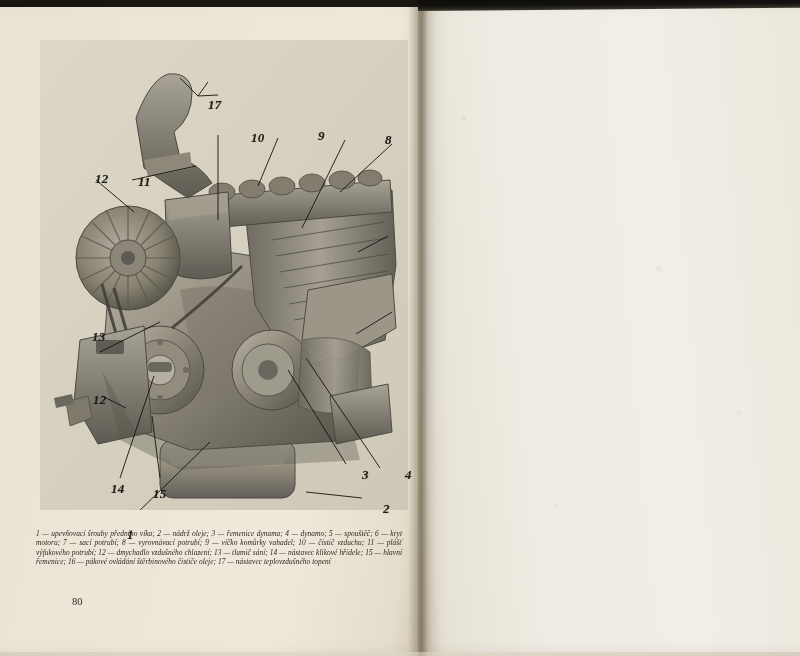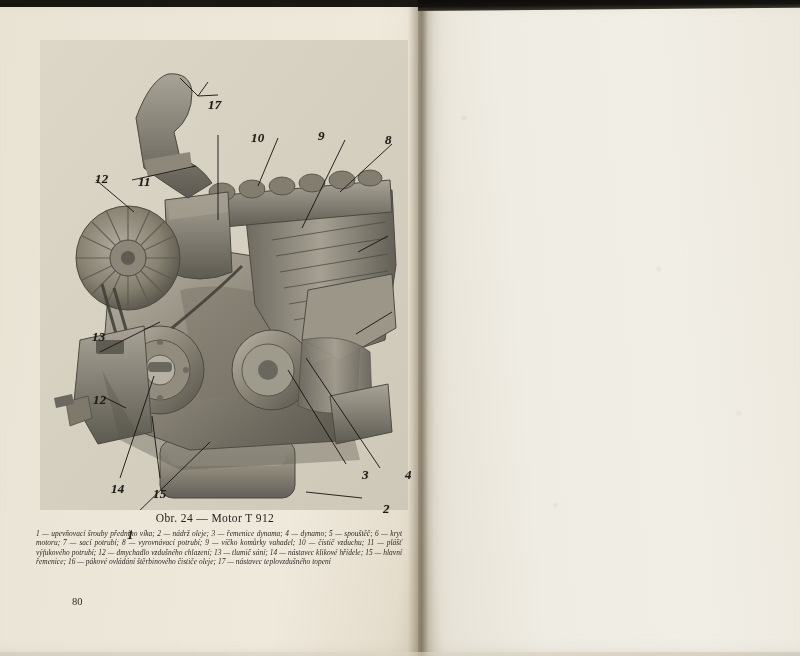--- a/index.html
+++ b/index.html
@@ -217,21 +217,20 @@
         <div class="callout" style="left: 251px; top: 130px; text-align: right;">10</div>
         <div class="callout" style="left: 138px; top: 174px; text-align: right;">11</div>
         <div class="callout" style="left: 95px; top: 171px;">12</div>
         <div class="callout" style="left: 92px; top: 329px;">13</div>
         <div class="callout" style="left: 111px; top: 481px;">14</div>
         <div class="callout" style="left: 153px; top: 486px; font-family: Liberation Serif, serif;">15</div>
         <div class="callout" style="left: 93px; top: 392px;">12</div>
         <div class="callout" style="left: 208px; top: 97px;">17</div>
       </div>
 
-    <div id="fig-title">Obr. 24 — Motor T 912</div>
 
     <div id="legend">1 — upevňovací šrouby předního víka; 2 — nádrž oleje; 3 — řemenice dynama; 4 — dynamo; 5 — spouštěč; 6 — kryt motoru; 7 — sací potrubí; 8 — vyrovnávací potrubí; 9 — víčko komůrky vahadel; 10 — čistič vzduchu; 11 — plášť výfukového potrubí; 12 — dmychadlo vzdušného chlazení; 13 — tlumič sání; 14 — nástavec klikové hřídele; 15 — hlavní řemenice; 16 — pákové ovládání štěrbinového čističe oleje; 17 — nástavec teplovzdušného topení</div>
 
     <div id="page-no-left">80</div>
   </div>
 
   <div class="sheet" id="right-page">
     <div class="paper-noise"></div>
 
   </div>

